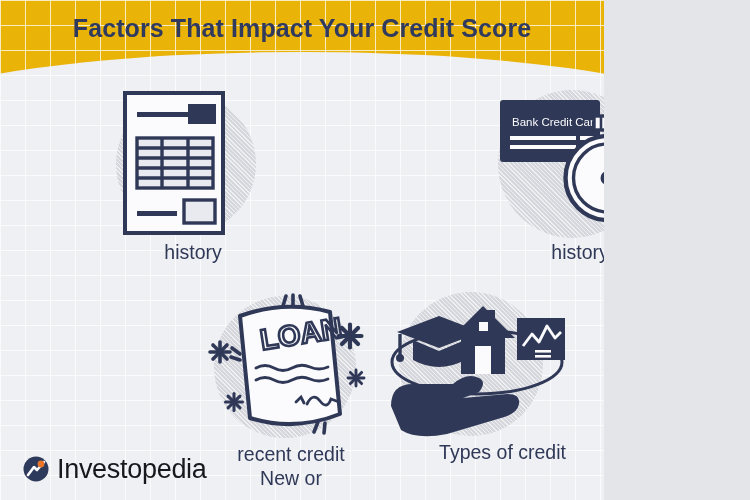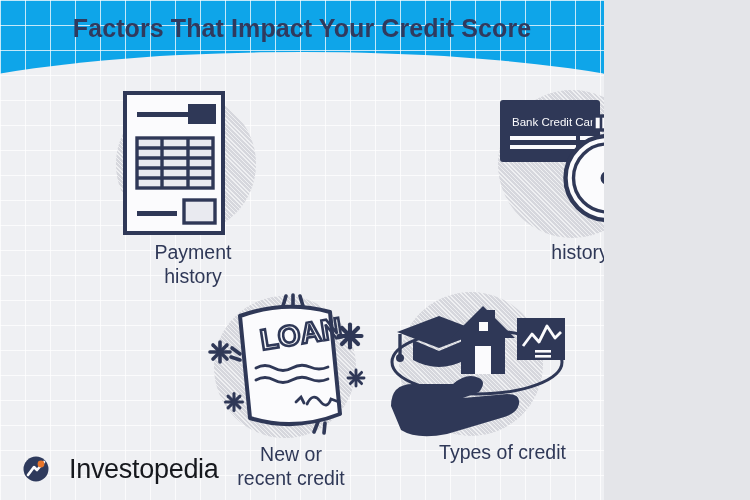--- a/index.html
+++ b/index.html
@@ -1,21 +1,21 @@
 <!DOCTYPE html>
 <html><head>
 <meta charset="utf-8">
 <style>
   html,body{margin:0;padding:0;}
   body{
     width:750px;height:500px;overflow:hidden;
     font-family:"Liberation Sans", sans-serif;
     background:#e4e5e9;
   }
-  .stage{position:relative;width:604px;height:500px;overflow:hidden;background:#0ea5e9;}
+  .stage{position:relative;width:604px;height:500px;overflow:hidden;background:#eab308;}
 
   
   .lower-panel{
     position:absolute;left:-120px;right:-120px;top:52px;bottom:-40px;
     background:#eff0f3;
     border-radius:50% 50% 0 0 / 72px 72px 0 0;
   }
   
   .grid{
     position:absolute;inset:0;
@@ -63,21 +63,21 @@
   #a1{left:24px; top:2px;}
   #a2{left:25px; top:0px;}
   #a3{left:8px;  top:14px;}
   #a4{left:8px;  top:2px;}
   #a5{left:6px;  top:6px;}
 
   #l1{top:152px;} #l2{top:150px;} #l3{top:156px;}
   #l4{top:152px;} #l5{top:152px;margin-left:24px;}
 
   
-  .logo{position:absolute;left:22px;top:455px;display:flex;align-items:center;gap:19px;}
+  .logo{position:absolute;left:22px;top:455px;display:flex;align-items:center;gap:7px;}
   .logo-mark{width:28px;height:28px;position:relative;}
   .logo-text{font-size:27px;color:#16181d;letter-spacing:-.3px;line-height:28px;}
 </style>
 </head>
 <body>
 
 <div class="stage">
 
   <div class="lower-panel"></div>
   <div class="grid"></div>
@@ -98,21 +98,20 @@
           <line x1="15" y1="78" x2="91" y2="78"></line>
           <line x1="15" y1="88" x2="91" y2="88"></line>
           <line x1="40" y1="48" x2="40" y2="98"></line>
           <line x1="66" y1="48" x2="66" y2="98"></line>
         </g>
         <rect x="15" y="121" width="40" height="5" fill="#2f3857"></rect>
         <rect x="62" y="110" width="31" height="23" fill="#e9eaf0" stroke="#2f3857" stroke-width="3.4"></rect>
       </svg>
     </div>
     <div class="label" id="l1">
-      <div>Payment</div>
       <div>history</div>
     </div>
   </div>
 
 
   <div class="card" id="c3">
     <div class="blob" id="b3"></div>
     <div class="art" id="a3">
       <svg width="176" height="132" viewBox="0 0 176 132">
         <rect x="12" y="2" width="100" height="62" rx="3" fill="#2f3857"></rect>
@@ -190,22 +189,22 @@
         <path d="M36 24 Q80 8 126 20 L136 122 Q90 140 46 126 Z" fill="#fbfbfd" stroke="#2f3857" stroke-width="4" stroke-linejoin="round"></path>
         <text x="58" y="58" font-family="Liberation Sans, sans-serif" font-size="29" font-weight="700" fill="none" stroke="#2f3857" stroke-width="2.6" transform="rotate(-9 58 58)">LOAN</text>
         <g fill="none" stroke="#2f3857" stroke-width="2.8" stroke-linecap="round">
           <path d="M52 76 q9 -5 18 0 t18 0 t18 -1 t18 0"></path>
           <path d="M52 88 q9 -5 18 0 t18 0 t18 -1 t18 0"></path>
           <path d="M92 110 l5 -5 l3 6 M103 112 q6 -12 13 -3 t11 -2 l8 3"></path>
         </g>
       </svg>
     </div>
     <div class="label" id="l4">
+      <div>recent credit</div>
       <div>New or</div>
-      <div>recent credit</div>
     </div>
   </div>
 
   <div class="card" id="c5">
     <div class="blob" id="b5"></div>
     <div class="art" id="a5">
       <svg width="180" height="148" viewBox="0 0 180 148">
 
         <ellipse cx="90" cy="68" rx="85" ry="32" fill="none" stroke="#2f3857" stroke-width="3"></ellipse>
 

